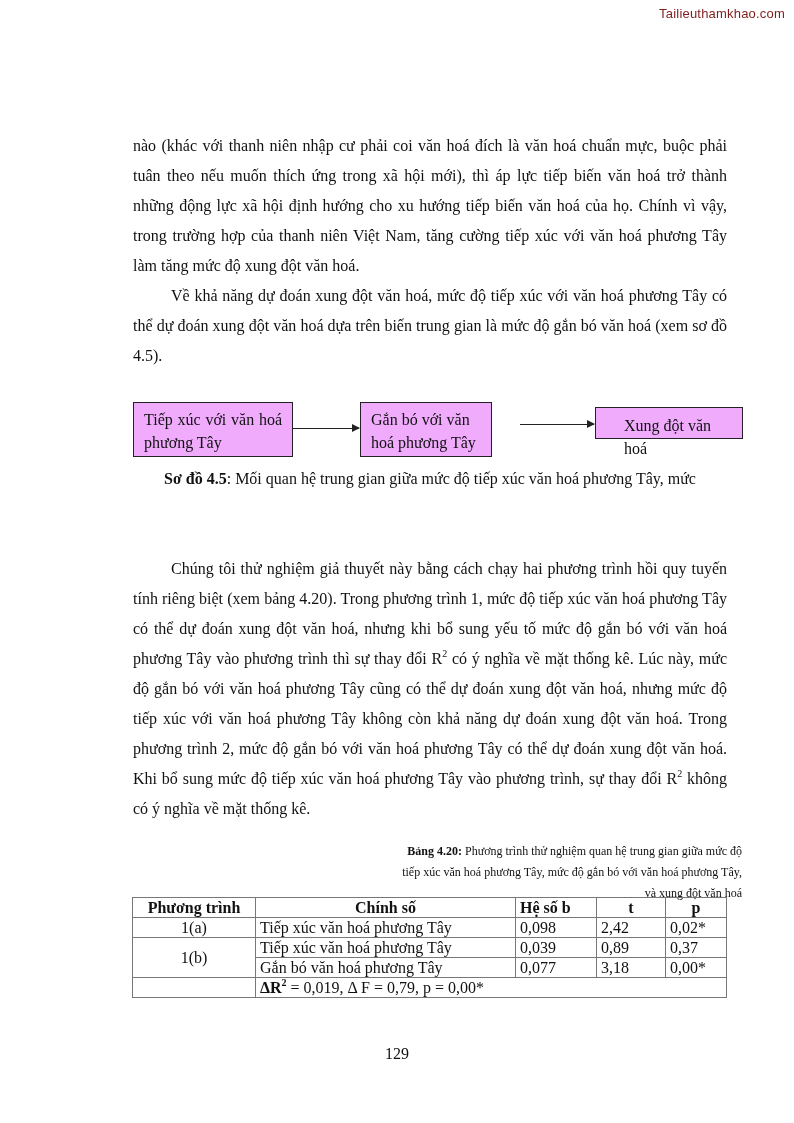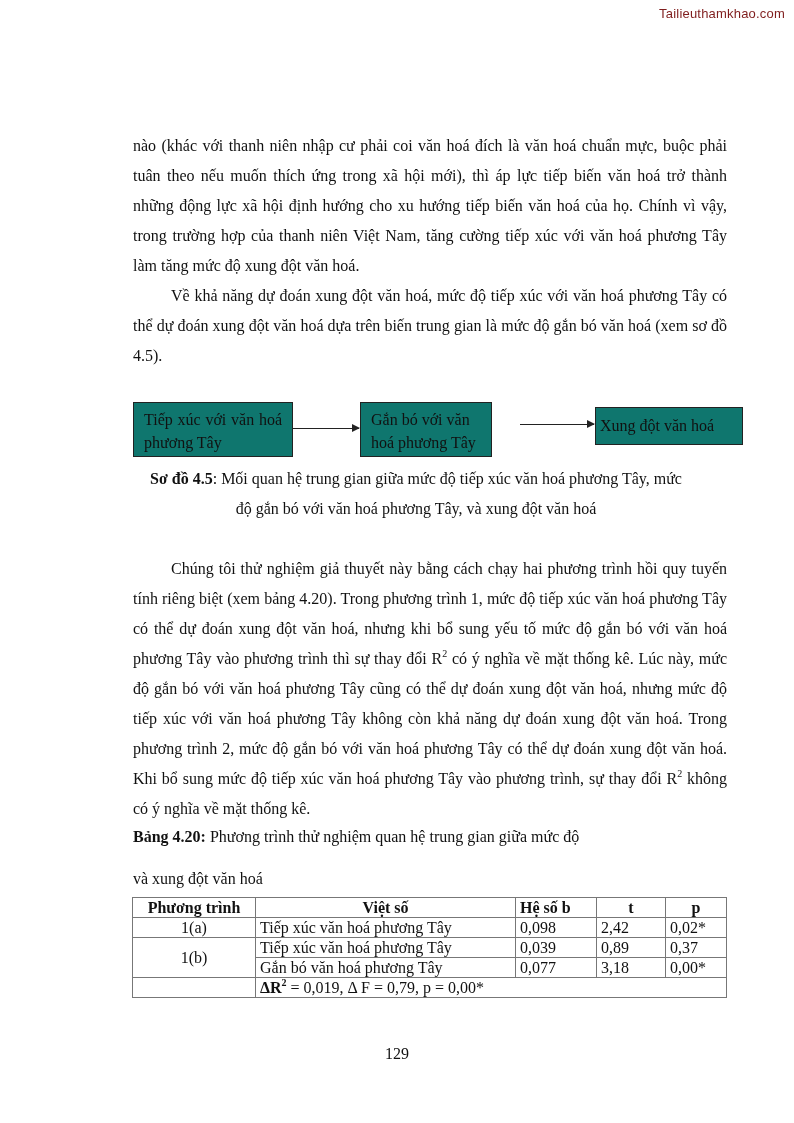--- a/index.html
+++ b/index.html
@@ -4,26 +4,26 @@
 <style>
   html, body { margin:0; padding:0; background:#ffffff; }
   body { width:794px; height:1123px; position:relative; overflow:hidden;
          font-family:"Liberation Serif", "DejaVu Serif", serif; color:#111; }
   .watermark { position:absolute; top:6px; right:9px; font-family:"Liberation Sans", "DejaVu Sans", sans-serif;
                font-size:13px; color:#7f1d1d; letter-spacing:0.2px; }
   .para { position:absolute; left:133px; width:594px; font-size:16px; line-height:30px;
           text-align:justify; text-align-last:left; margin:0; }
   .indent { text-indent:38px; }
   .box { position:absolute; border:1px solid #222; box-sizing:border-box; font-size:16px; line-height:23px;
-         padding:5px 10px; background:#0f766e; }
+         padding:5px 10px; background:#f0abfc; }
   .arrow { position:absolute; height:1px; background:#222; }
   .arrow::after { content:""; position:absolute; right:-1px; top:-4px; border-left:8px solid #222;
                   border-top:4.5px solid transparent; border-bottom:4.5px solid transparent; }
-  .caption { position:absolute; left:119px; width:594px; text-align:center; font-size:16px; line-height:30px; margin:0; }
-  .tcaption { position:absolute; left:133px; width:594px; text-align:left; font-size:16px; line-height:21px; margin:0; }
+  .caption { position:absolute; left:133px; width:594px; text-align:center; font-size:16px; line-height:30px; margin:0; }
+  .tcaption { position:absolute; left:133px; width:594px; text-align:right; font-size:12px; line-height:21px; margin:15px; }
   b { font-weight:bold; }
   sup { font-size:10px; vertical-align:7px; line-height:0; }
   table.tbl { position:absolute; left:132px; top:897px; width:595px; border-collapse:collapse; font-size:16px; line-height:19px; }
   table.tbl td, table.tbl th { border:1px solid #777; padding:0 4px; vertical-align:middle; }
   table.tbl th { font-weight:bold; text-align:center; }
   .c-eq { text-align:center; width:114px;font-family:Liberation Serif, serif; }
   .c-var { width:251px; }
   .c-b { width:72px; }
   .c-t { width:60px; }
   .pagenum { position:absolute; top:1045px; left:0; width:794px; text-align:center; font-size:16px; }
@@ -35,41 +35,40 @@
 
 <p class="para" style="top:131px;">nào (khác với thanh niên nhập cư phải coi văn hoá đích là văn hoá chuẩn mực, buộc phải tuân theo nếu muốn thích ứng trong xã hội mới), thì áp lực tiếp biến văn hoá trở thành những động lực xã hội định hướng cho xu hướng tiếp biến văn hoá của họ. Chính vì vậy, trong trường hợp của thanh niên Việt Nam, tăng cường tiếp xúc với văn hoá phương Tây làm tăng mức độ xung đột văn hoá.</p>
 
 <p class="para indent" style="top:281px;">Về khả năng dự đoán xung đột văn hoá, mức độ tiếp xúc với văn hoá phương Tây có thể dự đoán xung đột văn hoá dựa trên biến trung gian là mức độ gắn bó văn hoá (xem sơ đồ 4.5).</p>
 
 <div>
   <div class="box" style="left:133px; top:402px; width:160px; height:55px; text-align:justify; text-align-last:left;">Tiếp xúc với văn hoá phương Tây</div>
   <div class="arrow" style="left:293px; top:428px; width:66px;"></div>
   <div class="box" style="left:360px; top:402px; width:132px; height:55px;">Gắn bó với văn hoá phương Tây</div>
   <div class="arrow" style="left:520px; top:424px; width:74px;"></div>
-  <div class="box" style="left:595px; top:407px; width:148px; height:38px; padding:6px 4px;">Xung đột văn hoá</div>
+  <div class="box" style="left:595px; top:407px; width:148px; height:32px; padding:6px 28px;">Xung đột văn hoá</div>
 </div>
 
 <p class="caption" style="top:464px;">
   <b>Sơ đồ 4.5</b><span>: Mối quan hệ trung gian giữa mức độ tiếp xúc văn hoá phương Tây, mức</span><br>
-  <span>độ gắn bó với văn hoá phương Tây, và xung đột văn hoá</span>
 </p>
 
 <p class="para indent" style="top:554px;"><span>Chúng tôi thử nghiệm giả thuyết này bằng cách chạy hai phương trình hồi quy tuyến tính riêng biệt (xem bảng 4.20). Trong phương trình 1, mức độ tiếp xúc văn hoá phương Tây có thể dự đoán xung đột văn hoá, nhưng khi bổ sung yếu tố mức độ gắn bó với văn hoá phương Tây vào phương trình thì sự thay đổi R</span><sup>2</sup><span> có ý nghĩa về mặt thống kê. Lúc này, mức độ gắn bó với văn hoá phương Tây cũng có thể dự đoán xung đột văn hoá, nhưng mức độ tiếp xúc với văn hoá phương Tây không còn khả năng dự đoán xung đột văn hoá. Trong phương trình 2, mức độ gắn bó với văn hoá phương Tây có thể dự đoán xung đột văn hoá. Khi bổ sung mức độ tiếp xúc văn hoá phương Tây vào phương trình, sự thay đổi R</span><sup>2</sup><span> không có ý nghĩa về mặt thống kê.</span></p>
 
 <p class="tcaption" style="top:826px;">
   <b>Bảng 4.20:</b><span> Phương trình thử nghiệm quan hệ trung gian giữa mức độ</span><br>
-  <br>
+  <span>tiếp xúc văn hoá phương Tây, mức độ gắn bó với văn hoá phương Tây,</span><br>
   <span>và xung đột văn hoá</span>
 </p>
 
 <table class="tbl">
   <tbody>
       <tr>
     <th class="c-eq">Phương trình</th>
-    <th class="c-var">Việt số</th>
+    <th class="c-var">Chính số</th>
     <th class="c-b" style="text-align:left;">Hệ số b</th>
     <th class="c-t">t</th>
     <th>p</th>
   </tr>
   <tr>
     <td class="c-eq">1(a)</td>
     <td>Tiếp xúc văn hoá phương Tây</td>
     <td>0,098</td>
     <td>2,42</td>
     <td>0,02*</td>

